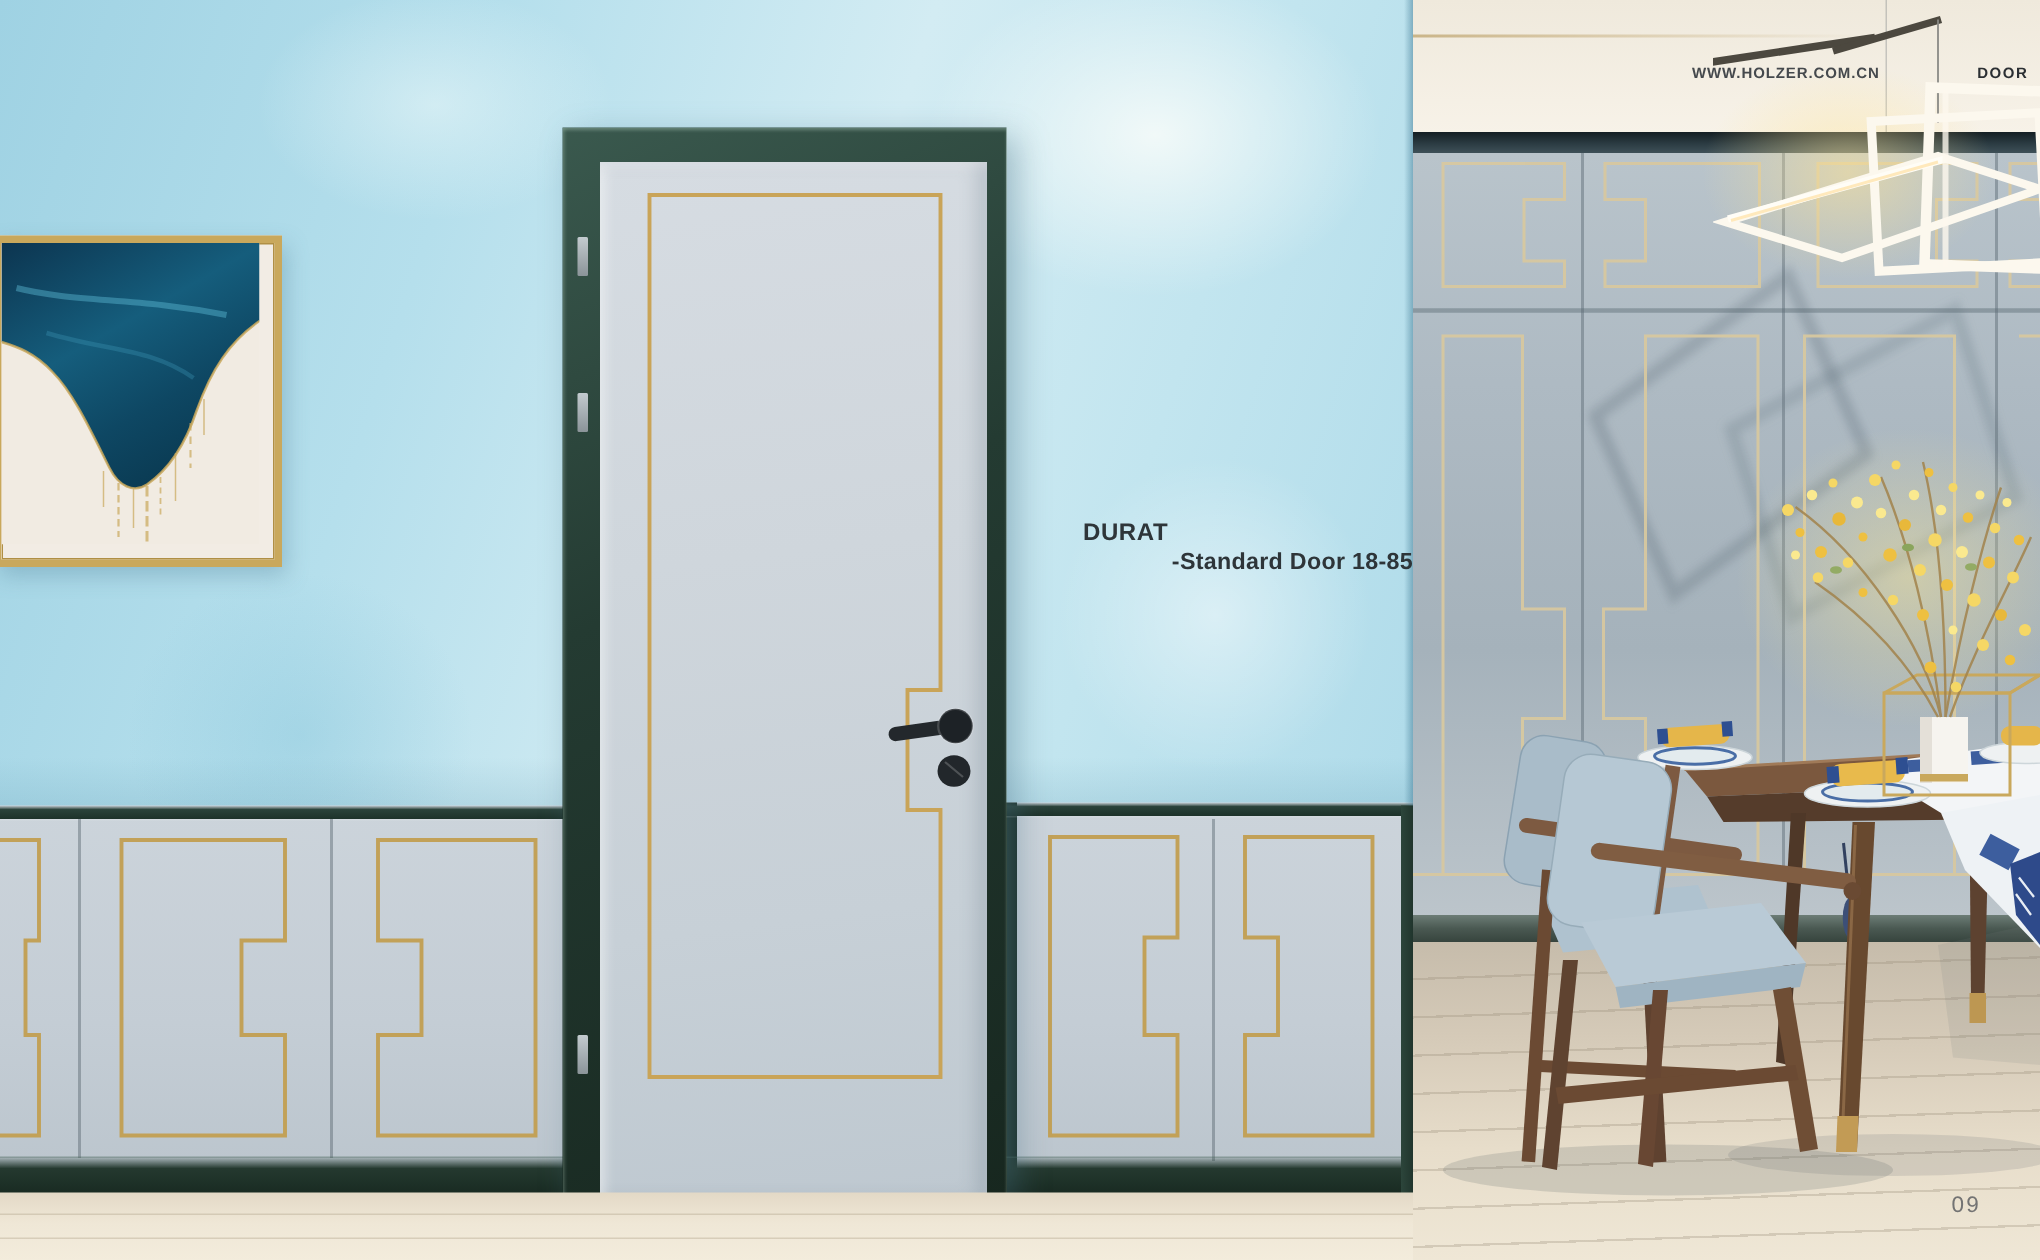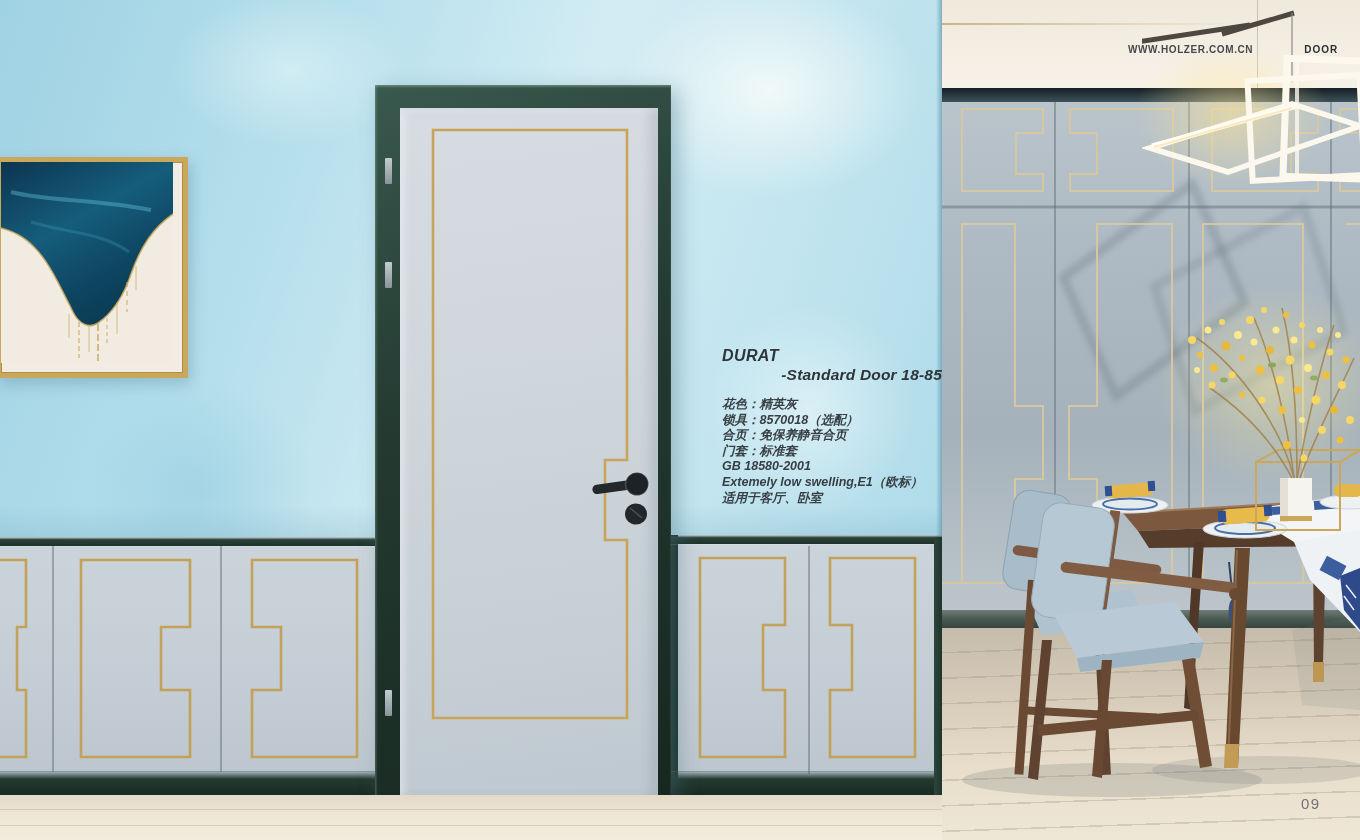--- a/index.html
+++ b/index.html
@@ -1,21 +1,21 @@
 <!DOCTYPE html>
 <html><head>
 <meta charset="utf-8">
 <style>
   html,body{margin:0;padding:0;background:#ffffff;}
   .stage{position:relative;width:1360px;height:840px;overflow:hidden;
          font-family:"Liberation Sans","DejaVu Sans",sans-serif;background:#fff;}
   .abs{position:absolute;}
 
   
-  .scene-left{left:0;top:0;width:942px;height:840px;overflow:hidden;font-style:italic;}
+  .scene-left{left:0;top:0;width:942px;height:840px;overflow:hidden;}
   .wall-left{left:0;top:0;width:942px;height:800px;
     background:linear-gradient(108deg,#9fd2e3 0%,#b5dfec 28%,#d3ecf3 52%,#c2e5ef 72%,#a9d8e8 100%);}
   .blot{border-radius:50%;}
   .blot1{left:560px;top:-60px;width:420px;height:300px;background:radial-gradient(closest-side,rgba(255,255,251,.75),rgba(255,255,255,0) 72%);}
   .blot2{left:660px;top:260px;width:300px;height:300px;background:radial-gradient(closest-side,rgba(255,255,255,.45),rgba(255,255,255,0) 70%);}
   .blot3{left:40px;top:340px;width:320px;height:300px;background:radial-gradient(closest-side,rgba(120,188,212,.30),rgba(255,255,255,0) 72%);}
   .blot4{left:-80px;top:560px;width:300px;height:280px;background:radial-gradient(closest-side,rgba(104,176,203,.35),rgba(255,255,255,0) 70%);}
   .blot5{left:120px;top:-40px;width:340px;height:220px;background:radial-gradient(closest-side,rgba(240,250,250,.5),rgba(255,255,255,0) 70%);}
   .wall-left-foot{left:0;top:505px;width:942px;height:35px;background:linear-gradient(180deg,rgba(90,150,175,0) 0%,rgba(84,142,166,.18) 100%);}
 
@@ -74,21 +74,21 @@
       repeating-linear-gradient(178deg,rgba(150,138,118,0) 0 24px,rgba(150,138,118,.30) 24px 25.5px),
       linear-gradient(180deg,#c6bcab 0%,#d5cab8 30%,#e7ddca 65%,#efe7d6 100%);}
   .pendant-glow{left:160px;top:20px;width:260px;height:190px;
     background:radial-gradient(closest-side,rgba(255,228,150,.55),rgba(255,230,160,0) 75%);}
   .pendant{left:200px;top:0;width:218px;height:215px;}
   .furniture{left:0;top:280px;width:418px;height:560px;}
 
   
   .header-band{left:1128px;top:41px;width:226px;height:16px;display:flex;align-items:center;}
   .site-label{font-size:10px;font-weight:700;letter-spacing:.6px;color:#45494d;}
-  .cat-label{margin-left:11px;font-size:10px;font-weight:800;letter-spacing:1px;color:#2b2f33;padding-left:40px;}
+  .cat-label{margin-left:25px;font-size:10px;font-weight:800;letter-spacing:1px;color:#2b2f33;padding-left:40px;}
   .page-num{left:1301px;top:795px;font-size:15px;letter-spacing:1.5px;color:#737373;}
 </style>
 </head>
 <body>
 
 <div class="stage">
 
   <div class="abs scene-left">
     <div class="abs wall-left"></div>
     <div class="abs blot blot1"></div>
@@ -177,29 +177,20 @@
     <div class="abs corner-green"></div>
 
     <div class="abs floor-left">
       <div class="abs seam" style="top:14px"></div>
       <div class="abs seam" style="top:30px"></div>
     </div>
 
     <div class="abs product-block">
       <div class="product-name">DURAT</div>
       <div class="product-series">-Standard Door 18-85</div>
-      <div class="product-specs">
-        <div>花色：精英灰</div>
-        <div>锁具：8570018（选配）</div>
-        <div>合页：免保养静音合页</div>
-        <div>门套：标准套</div>
-        <div>GB 18580-2001</div>
-        <div>Extemely low swelling,E1（欧标）</div>
-        <div>适用于客厅、卧室</div>
-      </div>
     </div>
   </div>
 
   <div class="abs scene-right">
     <div class="abs ceiling"></div>
     <div class="abs cornice"></div>
     <div class="abs ceiling-seam"></div>
     <div class="abs crown"></div>
 
     <div class="abs wall-right">

